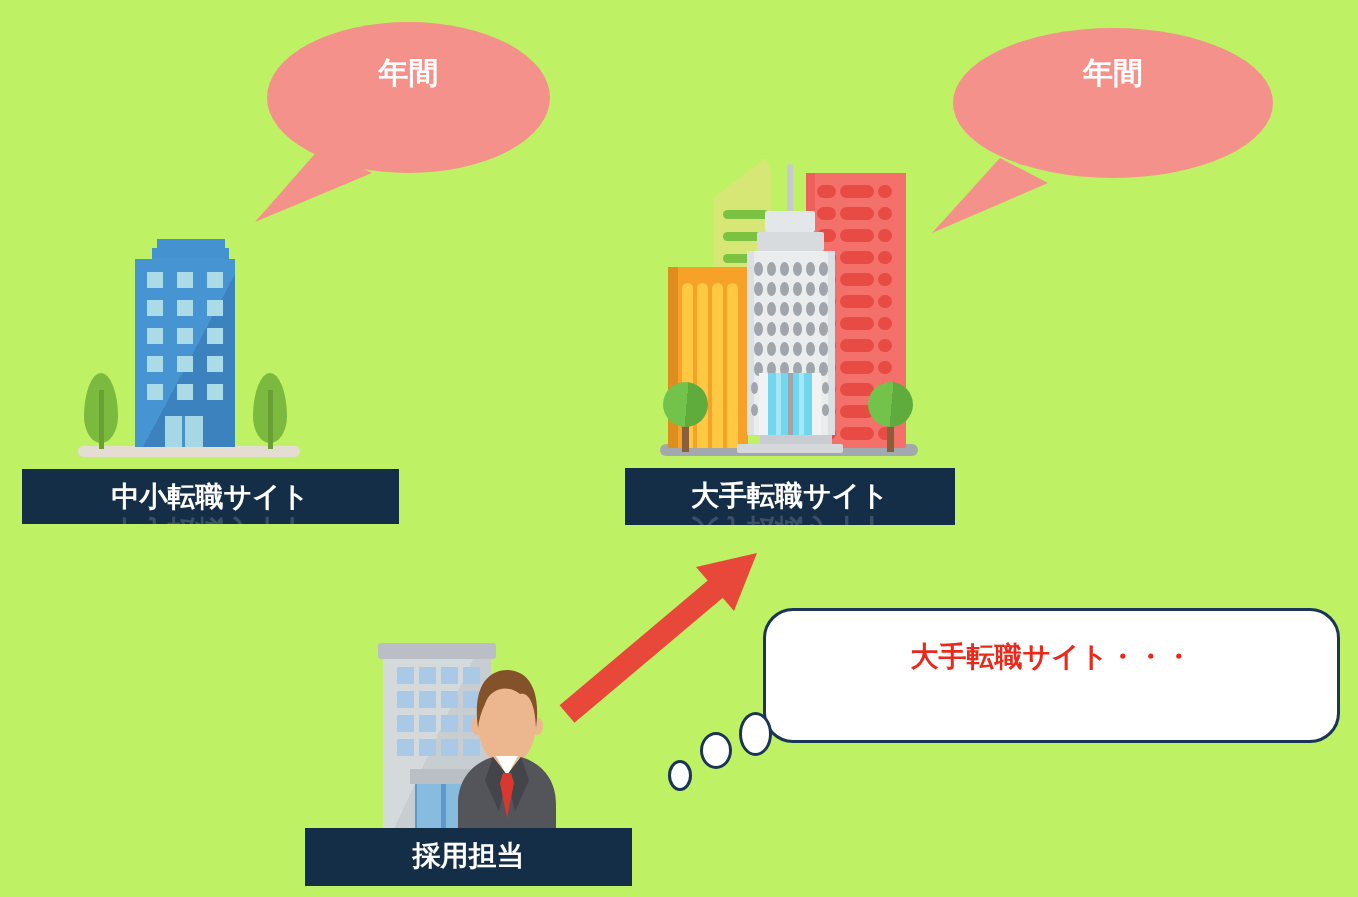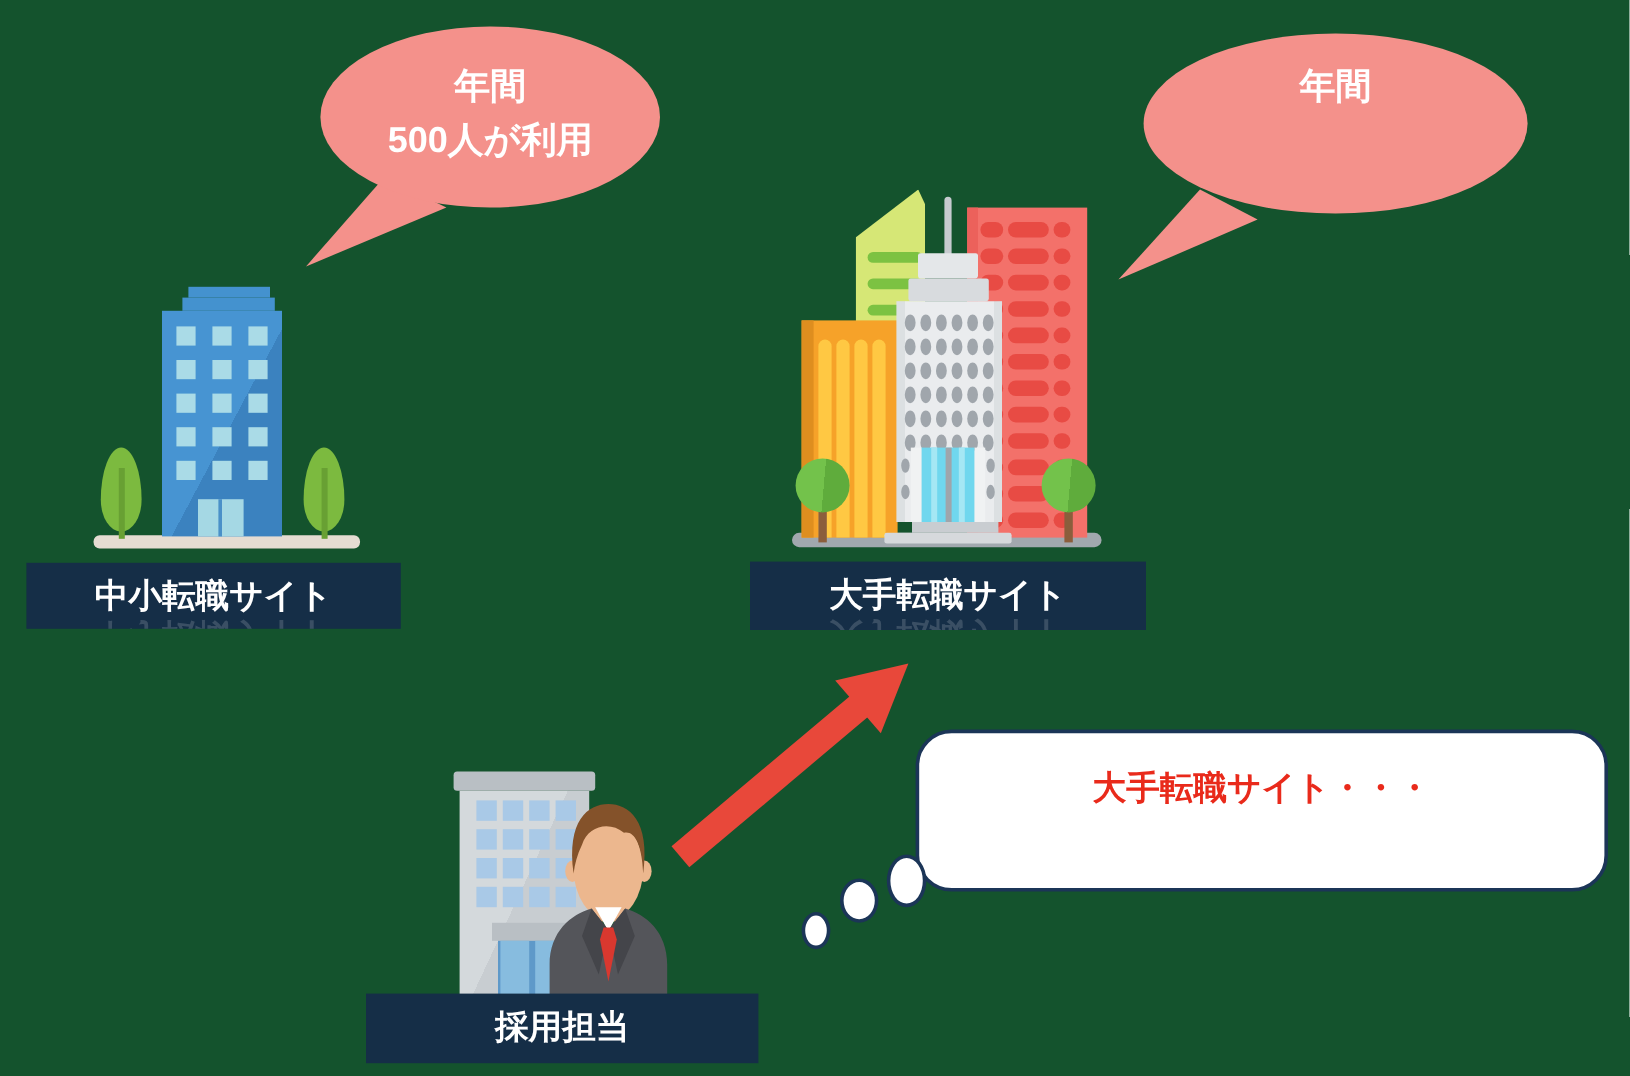--- a/index.html
+++ b/index.html
@@ -1,35 +1,35 @@
 <!DOCTYPE html>
 <html><head>
 <meta charset="utf-8">
 <style>
   html,body{margin:0;padding:0;background:#fff;}
-  #canvas{position:relative;width:1358px;height:897px;background:#14532d;overflow:hidden;
+  #canvas{position:relative;width:1358px;height:897px;background:#bef264;overflow:hidden;
           font-family:"Liberation Sans","DejaVu Sans",sans-serif;}
   .abs{position:absolute;}
 
   
   .bubble{position:absolute;background:#F4918B;border-radius:50%;color:#fff;font-weight:bold;
           font-size:30px;text-align:center;z-index:2;}
   .bubble .bl{line-height:45px;}
   #bubble-small{left:267px;top:22px;width:283px;height:151px;padding-top:28px;box-sizing:border-box;}
   #bubble-major{left:953px;top:28px;width:320px;height:150px;padding-top:22px;box-sizing:border-box;}
 
   
   #shape-layer{position:absolute;left:0;top:0;z-index:1;}
 
   
   .label-bar{position:absolute;background:#152E47;color:#fff;font-weight:bold;font-size:28px;
              text-align:center;overflow:hidden;z-index:3;}
   .label-text{position:absolute;left:0;right:0;top:13px;line-height:30px;}
   .label-reflect{position:absolute;left:0;right:0;top:46px;line-height:30px;transform:scaleY(-1);opacity:.16;}
-  #label-small{left:22px;top:469px;width:312px;height:55px;}
+  #label-small{left:22px;top:469px;width:359px;height:55px;padding-left:18px;}
   #label-major{left:625px;top:468px;width:330px;height:57px;}
   #label-recruiter{left:305px;top:828px;width:327px;height:58px;text-decoration:underline;}
 
   
   #ground-l{left:78px;top:446px;width:222px;height:11px;background:#E5DCD2;border-radius:5px;z-index:2;}
   .tree-l{position:absolute;width:34px;height:70px;background:#7CBA3F;z-index:2;
           border-radius:50% 50% 50% 50%/62% 62% 38% 38%;}
   .trunk-l{position:absolute;width:5px;height:59px;background:#68A033;z-index:2;}
   #bb-roof1{left:157px;top:239px;width:68px;height:9px;background:#4492CF;z-index:2;}
   #bb-roof2{left:152px;top:248px;width:77px;height:11px;background:#4492CF;z-index:2;}
@@ -106,21 +106,20 @@
 
   <svg id="shape-layer" width="1358" height="897" viewBox="0 0 1358 897">
     <polygon points="255,222 320,148 372,173" fill="#F4918B"></polygon>
     <polygon points="932,233 1000,158 1048,183" fill="#F4918B"></polygon>
     <line x1="567" y1="714" x2="719" y2="586" stroke="#E8483A" stroke-width="23"></line>
     <polygon points="757,553 734,611 696,567" fill="#E8483A"></polygon>
   </svg>
 
   <div class="bubble" id="bubble-small">
     <div class="bl">年間</div>
-    <div class="bl">500人が利用</div>
   </div>
 
   <div class="bubble" id="bubble-major">
     <div class="bl">年間</div>
   </div>
 
   <div class="abs" id="ground-l"></div>
   <div class="tree-l" style="left:84px;top:373px;"></div>
   <div class="trunk-l" style="left:99px;top:390px;"></div>
   <div class="tree-l" style="left:253px;top:373px;"></div>

